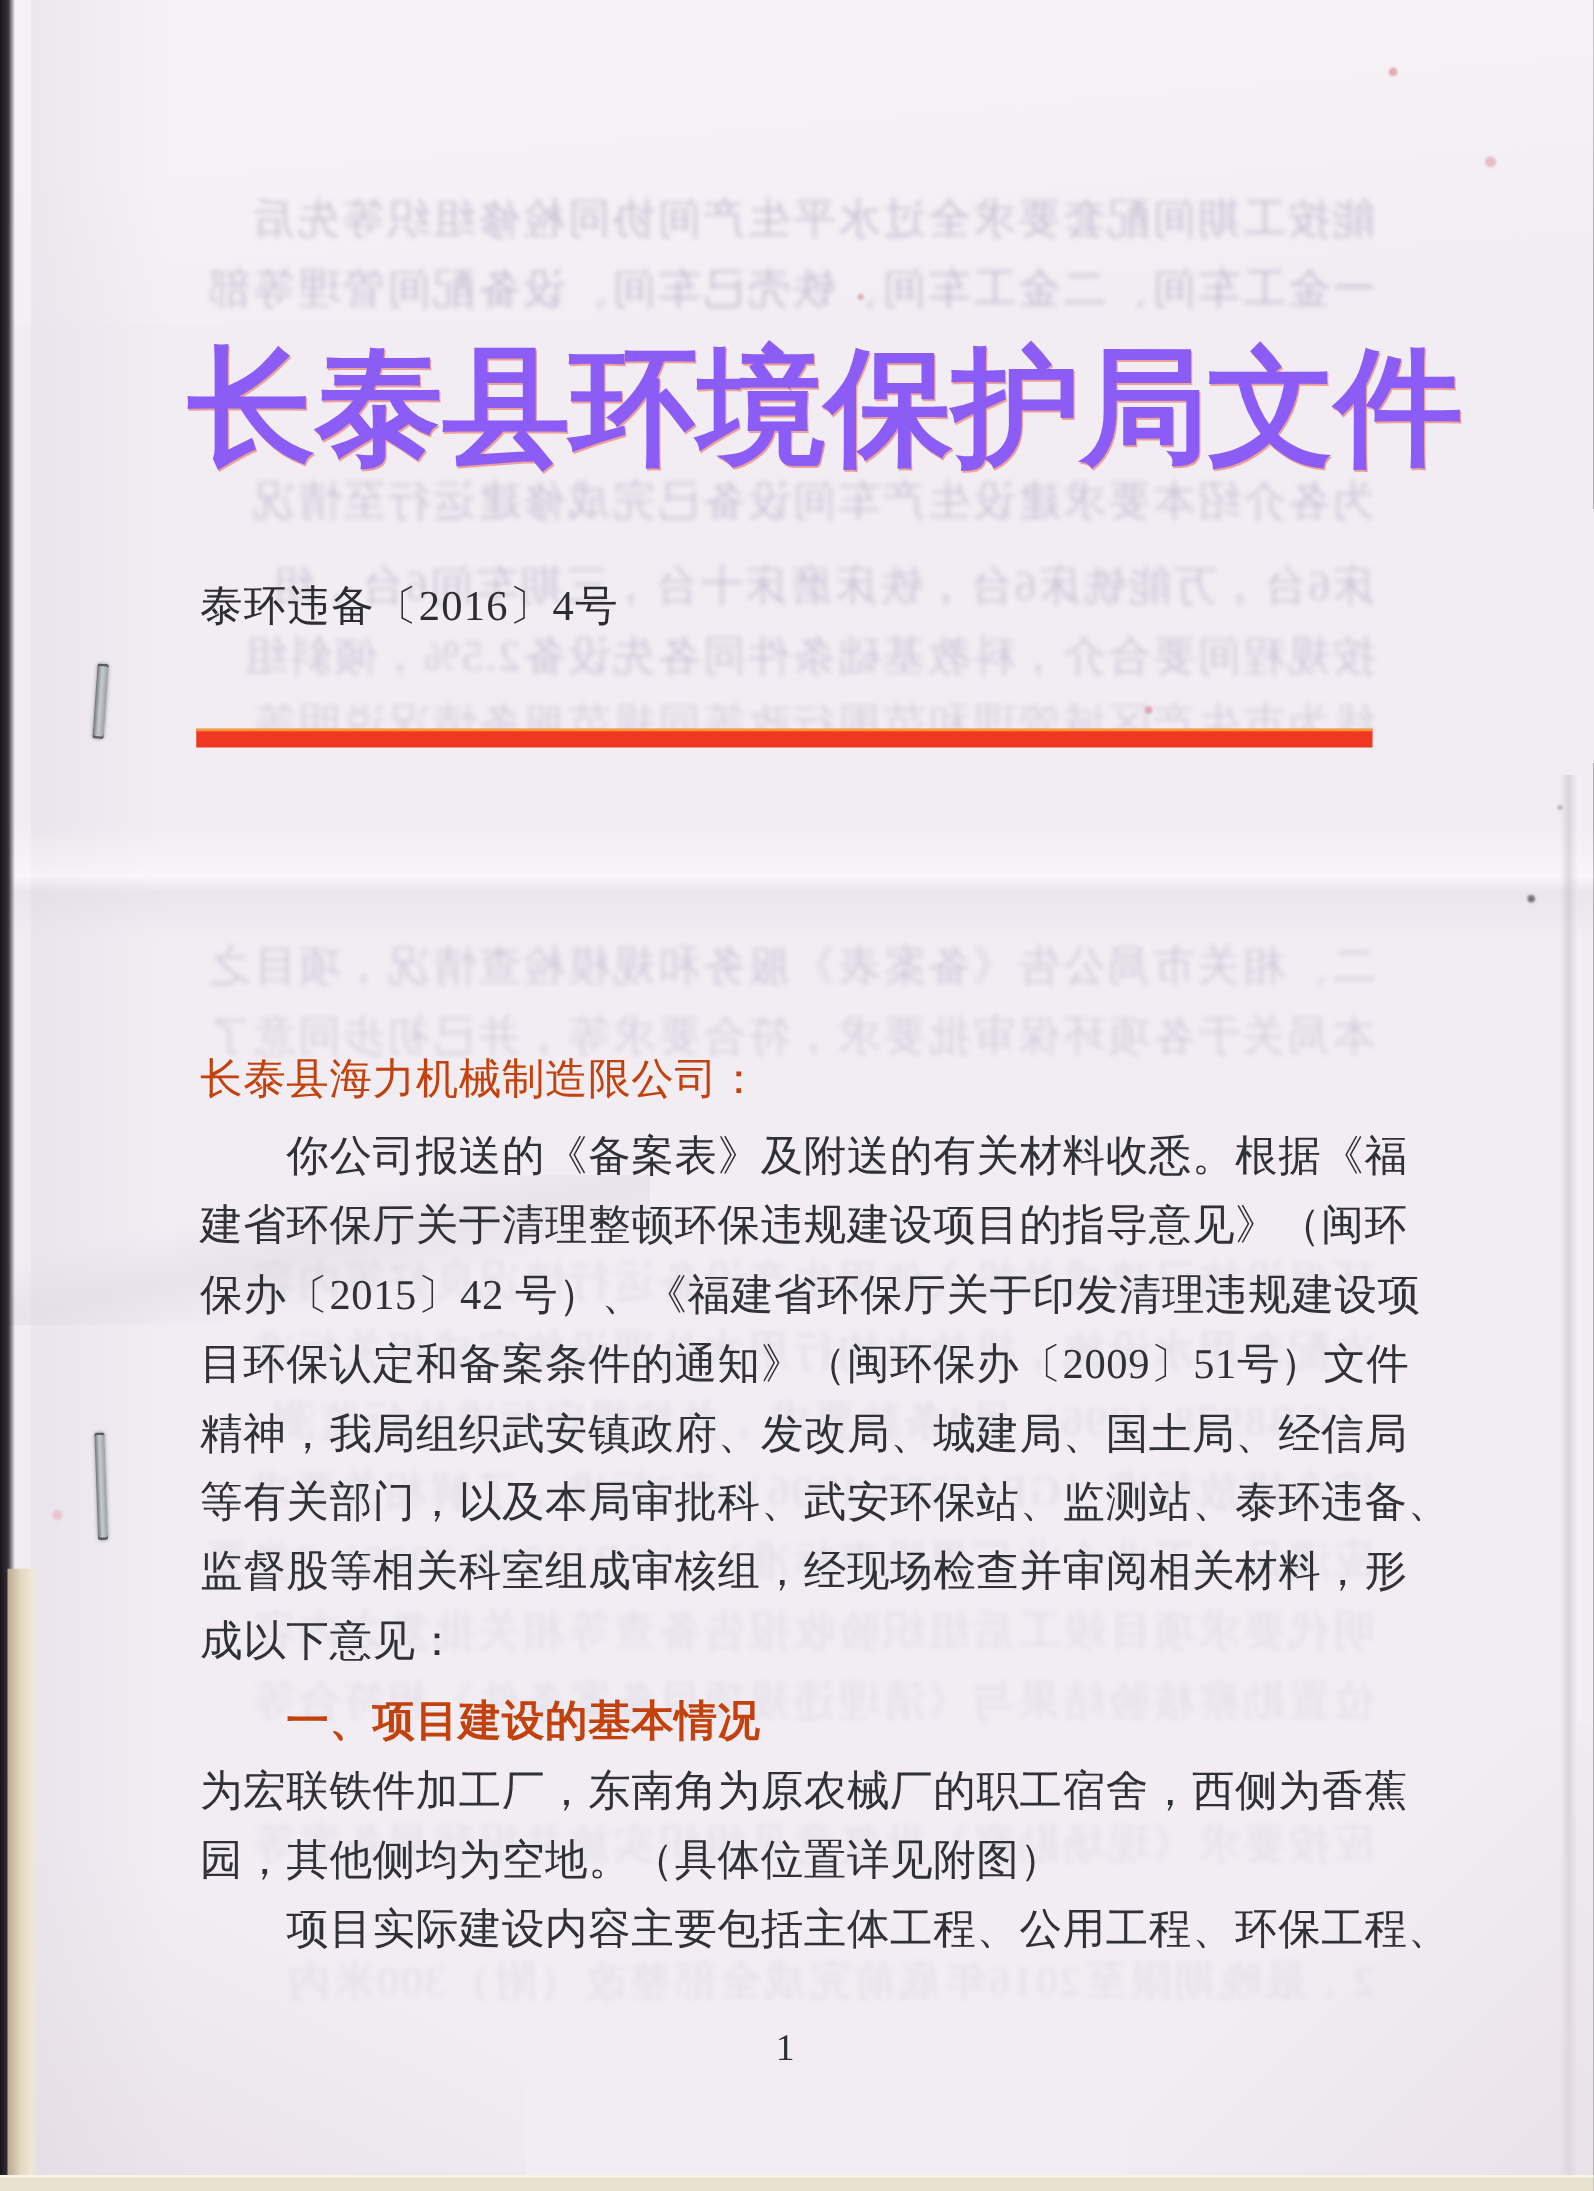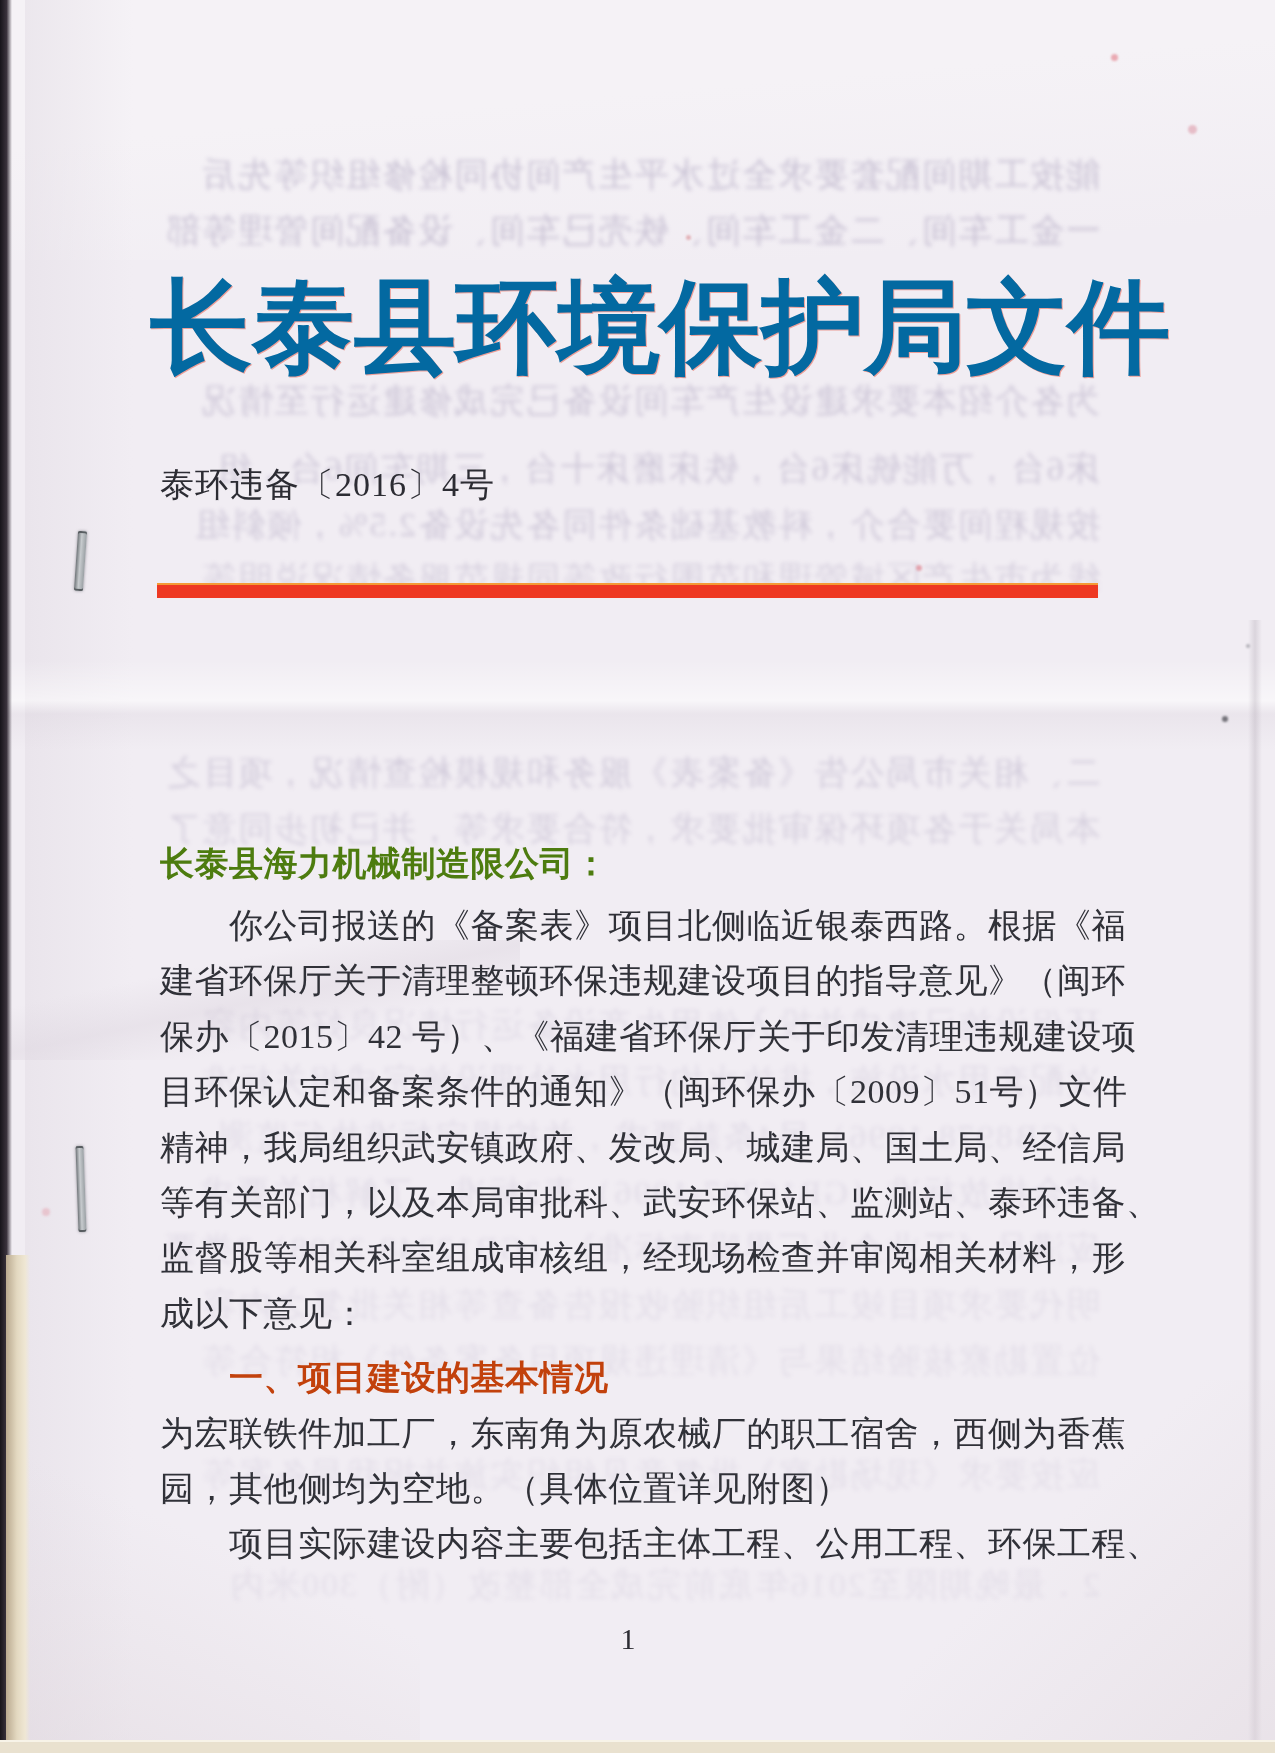--- a/index.html
+++ b/index.html
@@ -44,21 +44,21 @@
   
   .staple{position:absolute;border-radius:2px;
     background:linear-gradient(90deg,#6f7478,#c7cbce 45%,#9aa0a4);
     box-shadow:0 0 3px rgba(60,60,70,.5), inset 0 2px 0 #585d61, inset 0 -2px 0 #585d61;}
 
   .speck{position:absolute;border-radius:50%;filter:blur(1px);}
 
   
   #agency-header{
     position:absolute;left:150px;top:248px;width:960px;height:168px;
-    color:#0369a1;font-weight:bold;font-size:102px;line-height:160px;
+    color:#8b5cf6;font-weight:bold;font-size:102px;line-height:160px;
     letter-spacing:0px;white-space:nowrap;
     text-shadow:1px 1px 0 rgba(232,64,42,.45);
   }
   #doc-number{
     position:absolute;left:160px;top:462px;width:935px;
     text-align:left;font-size:34px;color:#2c2c33;letter-spacing:1px;
   }
   #red-rule{
     position:absolute;left:157px;top:583px;width:941px;height:13px;
     background:#ee3822;border-top:2px solid #f49a35;
@@ -66,21 +66,21 @@
   #doc-title{
     position:absolute;left:160px;top:640px;width:940px;
     text-align:center;color:#191a20;font-weight:bold;
     font-size:43px;line-height:77px;letter-spacing:0px;
   }
   #text-column{
     position:absolute;left:160px;top:840px;width:936px;
     color:#303138;font-size:34px;letter-spacing:0.5px;
   }
   #addressee{
-    font-weight:bold;color:#4d7c0f;height:58px;line-height:48px;white-space:nowrap;
+    font-weight:normal;color:#c2410c;height:58px;line-height:48px;white-space:nowrap;
   }
   .body-line{height:55.4px;line-height:55.4px;white-space:nowrap;}
   .body-line.indent{padding-left:69px;}
   .body-line.heading{font-weight:bold;color:#c2410c;margin-top:9px;}
   #page-number{
     position:absolute;left:160px;top:1622px;width:936px;
     text-align:center;font-size:30px;color:#2c2c33;
   }
 </style>
 </head>
@@ -138,21 +138,21 @@
   <div id="agency-header">长泰县环境保护局文件</div>
 
   <div id="doc-number">泰环违备〔2016〕4号</div>
 
   <div id="red-rule"></div>
 
 
   <div id="text-column">
     <div id="addressee">长泰县海力机械制造限公司：</div>
     <div id="body-lines">
-        <div class="body-line indent">你公司报送的《备案表》项目北侧临近银泰西路。根据《福</div>
+        <div class="body-line indent">你公司报送的《备案表》及附送的有关材料收悉。根据《福</div>
         <div class="body-line">建省环保厅关于清理整顿环保违规建设项目的指导意见》（闽环</div>
         <div class="body-line">保办〔2015〕42 号）、《福建省环保厅关于印发清理违规建设项</div>
         <div class="body-line">目环保认定和备案条件的通知》（闽环保办〔2009〕51号）文件</div>
         <div class="body-line">精神，我局组织武安镇政府、发改局、城建局、国土局、经信局</div>
         <div class="body-line">等有关部门，以及本局审批科、武安环保站、监测站、泰环违备、</div>
         <div class="body-line">监督股等相关科室组成审核组，经现场检查并审阅相关材料，形</div>
         <div class="body-line">成以下意见：</div>
         <div class="body-line indent heading">一、项目建设的基本情况</div>
         <div class="body-line">为宏联铁件加工厂，东南角为原农械厂的职工宿舍，西侧为香蕉</div>
         <div class="body-line">园，其他侧均为空地。（具体位置详见附图）</div>

